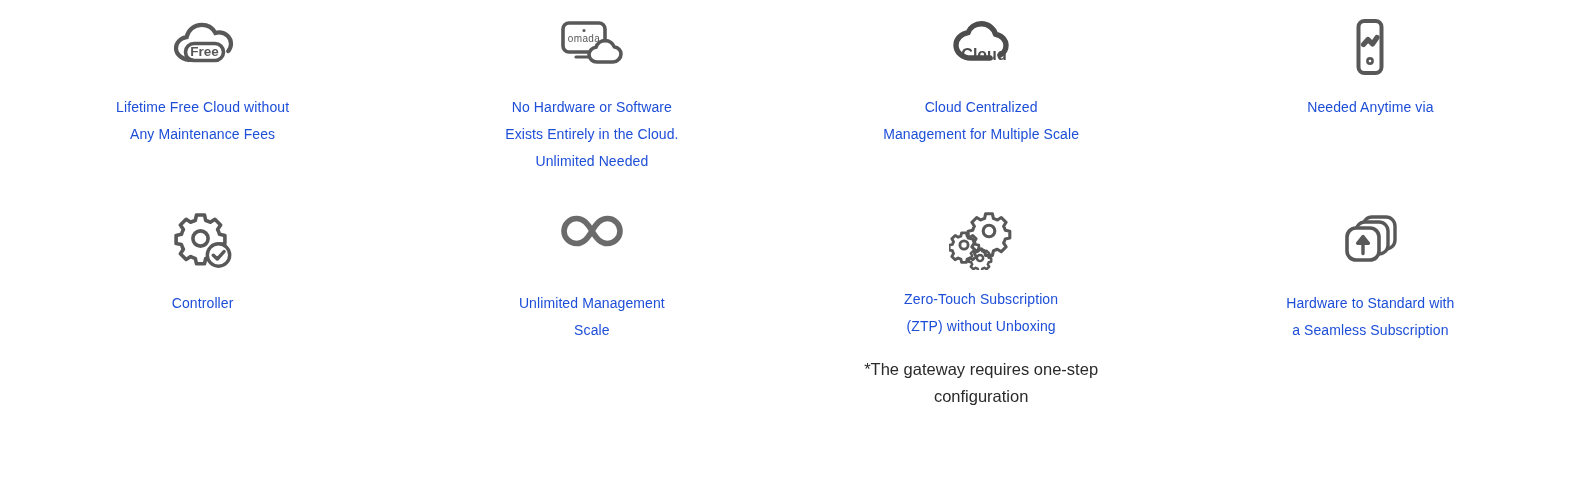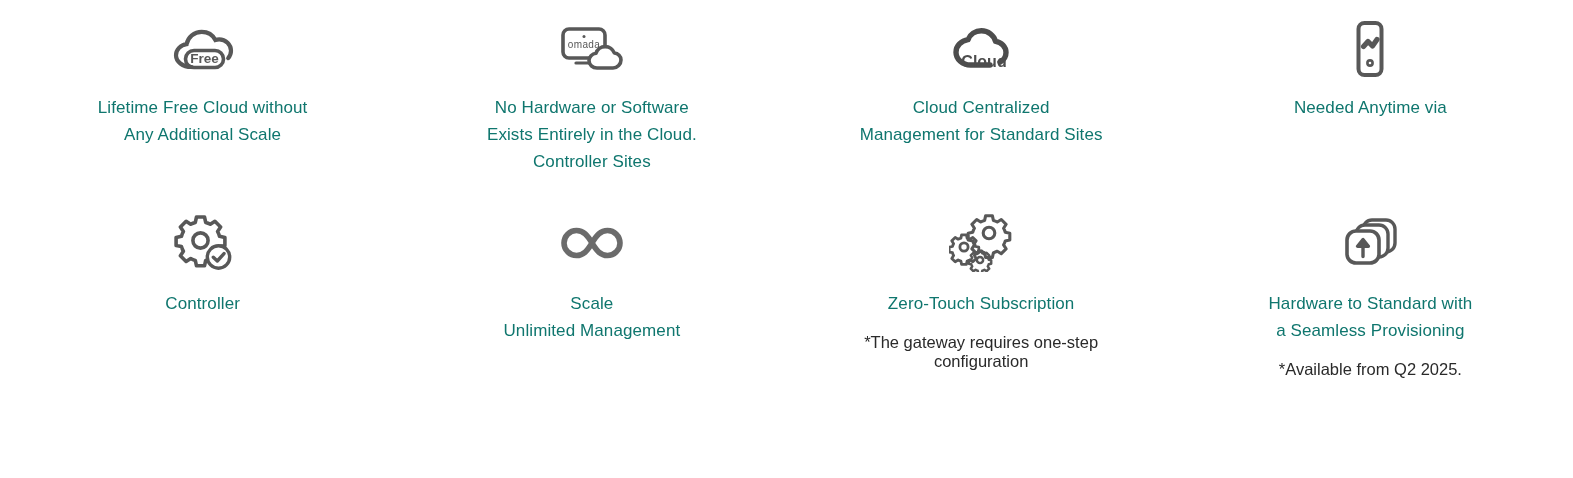--- a/index.html
+++ b/index.html
@@ -26,39 +26,38 @@
   }
   .feature-cell {
     display: flex;
     flex-direction: column;
     align-items: center;
     text-align: center;
   }
   .icon-wrap {
     height: 62px;
     display: flex;
-    align-items: center;
     justify-content: center;
     margin-bottom: 14px;
   }
   .icon-wrap svg {
     display: block;
   }
   .feature-title {
-    font-size: 17px;
+    font-size: 14px;
     line-height: 27px;
     font-weight: 400;
-    color: #0f766e;
+    color: #1d4ed8;
     letter-spacing: 0.1px;
     max-width: 330px;
   }
   .feature-note {
     margin-top: 16px;
     font-size: 16.5px;
-    line-height: 19px;
+    line-height: 27px;
     font-weight: 400;
     color: #2a2a2a;
     max-width: 300px;
   }
   .feature-note:empty { display: none; }
   .row-2 .icon-wrap { margin-bottom: 16px; }
 </style>
 </head>
 <body>
 
@@ -67,53 +66,53 @@
   <div class="feature-cell row-1">
     <div class="icon-wrap">
       <svg width="64" height="48" viewBox="0 0 64 48" aria-hidden="true">
         <path d="M20.5 42 C11.4 42 5 36.6 5 30.3 C5 24.6 9.6 19.9 15.6 19.2 C16.9 12.1 23.2 6.8 30.7 6.8 C36.6 6.8 41.9 10.1 44.4 15 C45.6 14.6 46.9 14.4 48.2 14.4 C54.7 14.4 60 19.5 60 25.8 C60 28.6 59 31.1 57.2 33.1" fill="none" stroke="#585858" stroke-width="4.2" stroke-linecap="round"></path>
         <rect x="14.5" y="25.5" width="38" height="17" rx="8.5" fill="none" stroke="#585858" stroke-width="3.6"></rect>
         <text x="33.5" y="38.2" font-family="'Liberation Sans', sans-serif" font-size="13.5" font-weight="700" fill="#585858" text-anchor="middle">Free</text>
       </svg>
     </div>
     <div class="feature-title">
       <div>Lifetime Free Cloud without</div>
-      <div>Any Additional Scale</div>
+      <div>Any Maintenance Fees</div>
     </div>
 
   </div>
 
   <div class="feature-cell row-1">
     <div class="icon-wrap">
       <svg width="66" height="50" viewBox="0 0 66 50" aria-hidden="true">
         <rect x="4" y="5" width="42" height="29" rx="6" fill="none" stroke="#585858" stroke-width="3.6"></rect>
         <text x="25" y="24" font-family="'Liberation Sans', sans-serif" font-size="10" font-weight="400" fill="#585858" text-anchor="middle" letter-spacing="0.4">omada</text>
         <circle cx="25" cy="12.4" r="1.5" fill="#585858"></circle>
         <line x1="17" y1="39" x2="33" y2="39" stroke="#585858" stroke-width="3.2" stroke-linecap="round"></line>
         <path d="M38 44 C33.6 44 30 40.7 30 36.6 C30 32.8 33.1 29.7 37 29.3 C38.2 25.4 41.9 22.6 46.2 22.6 C50.4 22.6 54 25.3 55.3 29 C59.1 29.3 62 32.3 62 35.9 C62 40 58.4 44 54 44 Z" fill="#ffffff" stroke="#585858" stroke-width="3.6" stroke-linejoin="round"></path>
       </svg>
     </div>
     <div class="feature-title">
       <div>No Hardware or Software</div>
       <div>Exists Entirely in the Cloud.</div>
-      <div>Controller Sites</div>
+      <div>Unlimited Needed</div>
     </div>
 
   </div>
 
   <div class="feature-cell row-1">
     <div class="icon-wrap">
       <svg width="62" height="48" viewBox="0 0 62 48" aria-hidden="true">
         <path d="M40 40 L20.5 40 C12.5 40 6 34.2 6 27.2 C6 20.9 11.2 15.7 18 14.7 C20 9.4 25.3 5.8 31.4 5.8 C38.2 5.8 44 10.3 45.5 16.4 C51.4 17.1 56 21.8 56 27.5 C56 31.6 53.6 35.2 50 37.2" fill="none" stroke="#4d4d4d" stroke-width="5.4" stroke-linecap="round" stroke-linejoin="round"></path>
         <text x="34" y="41.5" font-family="'Liberation Sans', sans-serif" font-size="16" font-weight="700" fill="#4d4d4d" text-anchor="middle">Cloud</text>
       </svg>
     </div>
     <div class="feature-title">
       <div>Cloud Centralized</div>
-      <div>Management for Standard Sites</div>
+      <div>Management for Multiple Scale</div>
     </div>
 
   </div>
 
   <div class="feature-cell row-1">
     <div class="icon-wrap">
       <svg width="44" height="58" viewBox="0 0 44 58" aria-hidden="true">
         <rect x="10.5" y="3" width="23" height="52" rx="6" fill="none" stroke="#585858" stroke-width="4"></rect>
         <path d="M15.5 26.5 L20 21.5 L24.5 26 L29 19.5" fill="none" stroke="#585858" stroke-width="5.2" stroke-linecap="round" stroke-linejoin="round"></path>
         <circle cx="22" cy="43" r="2.6" fill="none" stroke="#585858" stroke-width="2.6"></circle>
@@ -140,22 +139,22 @@
 
   </div>
 
   <div class="feature-cell row-2">
     <div class="icon-wrap">
       <svg width="70" height="38" viewBox="0 0 70 38" aria-hidden="true">
         <path d="M35 19 C30.5 11.5 26.5 6.5 19.5 6.5 C12.6 6.5 7 12.1 7 19 C7 25.9 12.6 31.5 19.5 31.5 C26.5 31.5 30.5 26.5 35 19 C39.5 11.5 43.5 6.5 50.5 6.5 C57.4 6.5 63 12.1 63 19 C63 25.9 57.4 31.5 50.5 31.5 C43.5 31.5 39.5 26.5 35 19 Z" fill="none" stroke="#6b6b6b" stroke-width="5.6" stroke-linecap="round" stroke-linejoin="round"></path>
       </svg>
     </div>
     <div class="feature-title">
+      <div>Unlimited Management</div>
       <div>Scale</div>
-      <div>Unlimited Management</div>
     </div>
 
   </div>
 
   <div class="feature-cell row-2">
     <div class="icon-wrap">
       <svg width="64" height="58" viewBox="0 0 64 58" aria-hidden="true">
 
         <g transform="translate(40,19)">
           <path d="M-3.4 -17.2 h6.8 l1 4.6 a13.6 13.6 0 0 1 3.9 1.6 l4 -2.5 4.8 4.8 -2.5 4 a13.6 13.6 0 0 1 1.6 3.9 l4.6 1 v6.8 l-4.6 1 a13.6 13.6 0 0 1 -1.6 3.9 l2.5 4 -4.8 4.8 -4 -2.5 a13.6 13.6 0 0 1 -3.9 1.6 l-1 4.6 h-6.8 l-1 -4.6 a13.6 13.6 0 0 1 -3.9 -1.6 l-4 2.5 -4.8 -4.8 2.5 -4 a13.6 13.6 0 0 1 -1.6 -3.9 l-4.6 -1 v-6.8 l4.6 -1 a13.6 13.6 0 0 1 1.6 -3.9 l-2.5 -4 4.8 -4.8 4 2.5 a13.6 13.6 0 0 1 3.9 -1.6 z" fill="none" stroke="#585858" stroke-width="3.1" stroke-linejoin="round"></path>
@@ -168,33 +167,33 @@
         </g>
 
         <g transform="translate(31,46)">
           <path d="M-1.8 -9.2 h3.6 l0.5 2.5 a7.3 7.3 0 0 1 2.1 0.9 l2.2 -1.4 2.6 2.6 -1.4 2.2 a7.3 7.3 0 0 1 0.9 2.1 l2.5 0.5 v3.6 l-2.5 0.5 a7.3 7.3 0 0 1 -0.9 2.1 l1.4 2.2 -2.6 2.6 -2.2 -1.4 a7.3 7.3 0 0 1 -2.1 0.9 l-0.5 2.5 h-3.6 l-0.5 -2.5 a7.3 7.3 0 0 1 -2.1 -0.9 l-2.2 1.4 -2.6 -2.6 1.4 -2.2 a7.3 7.3 0 0 1 -0.9 -2.1 l-2.5 -0.5 v-3.6 l2.5 -0.5 a7.3 7.3 0 0 1 0.9 -2.1 l-1.4 -2.2 2.6 -2.6 2.2 1.4 a7.3 7.3 0 0 1 2.1 -0.9 z" fill="none" stroke="#585858" stroke-width="2.5" stroke-linejoin="round"></path>
           <circle cx="0" cy="0" r="3.1" fill="none" stroke="#585858" stroke-width="2.5"></circle>
         </g>
       </svg>
     </div>
     <div class="feature-title">
       <div>Zero-Touch Subscription</div>
+      <div>(ZTP) without Unboxing</div>
     </div>
     <div class="feature-note">*The gateway requires one-step configuration</div>
   </div>
 
   <div class="feature-cell row-2">
     <div class="icon-wrap">
       <svg width="62" height="56" viewBox="0 0 62 56" aria-hidden="true">
         <rect x="24" y="5" width="32" height="32" rx="9" fill="#ffffff" stroke="#585858" stroke-width="3.4"></rect>
         <rect x="17" y="10" width="32" height="32" rx="9" fill="#ffffff" stroke="#585858" stroke-width="3.4"></rect>
         <rect x="8" y="16" width="32" height="32" rx="9" fill="#ffffff" stroke="#585858" stroke-width="3.6"></rect>
         <path d="M24 41.5 L24 27.5 M24 24.5 L18.6 31.2 L29.4 31.2 Z" fill="#585858" stroke="#585858" stroke-width="3.4" stroke-linecap="round" stroke-linejoin="round"></path>
       </svg>
     </div>
     <div class="feature-title">
       <div>Hardware to Standard with</div>
-      <div>a Seamless Provisioning</div>
+      <div>a Seamless Subscription</div>
     </div>
-    <div class="feature-note">*Available from Q2 2025.</div>
   </div>
 
 </div>
 
 </body></html>

